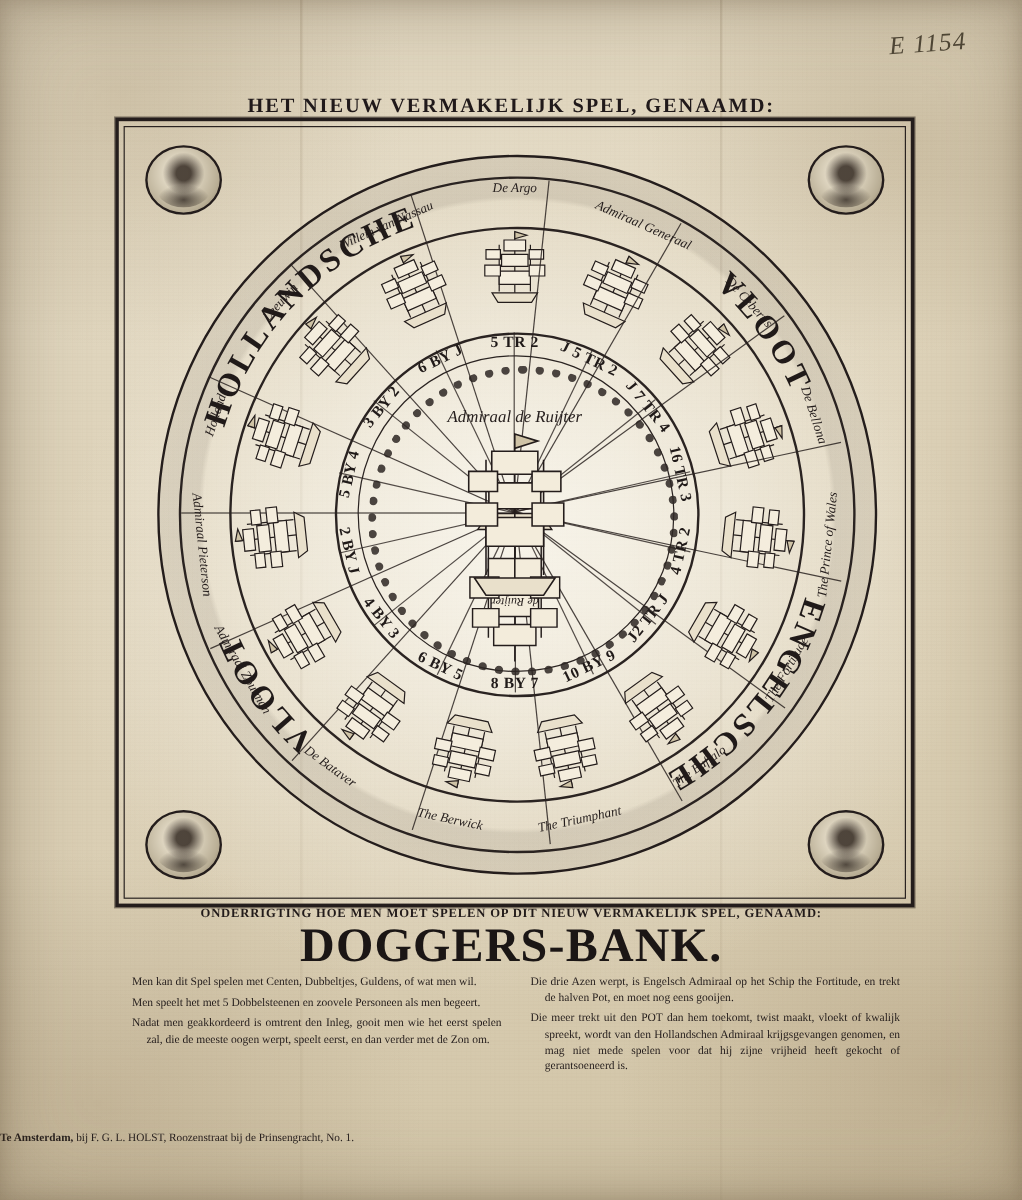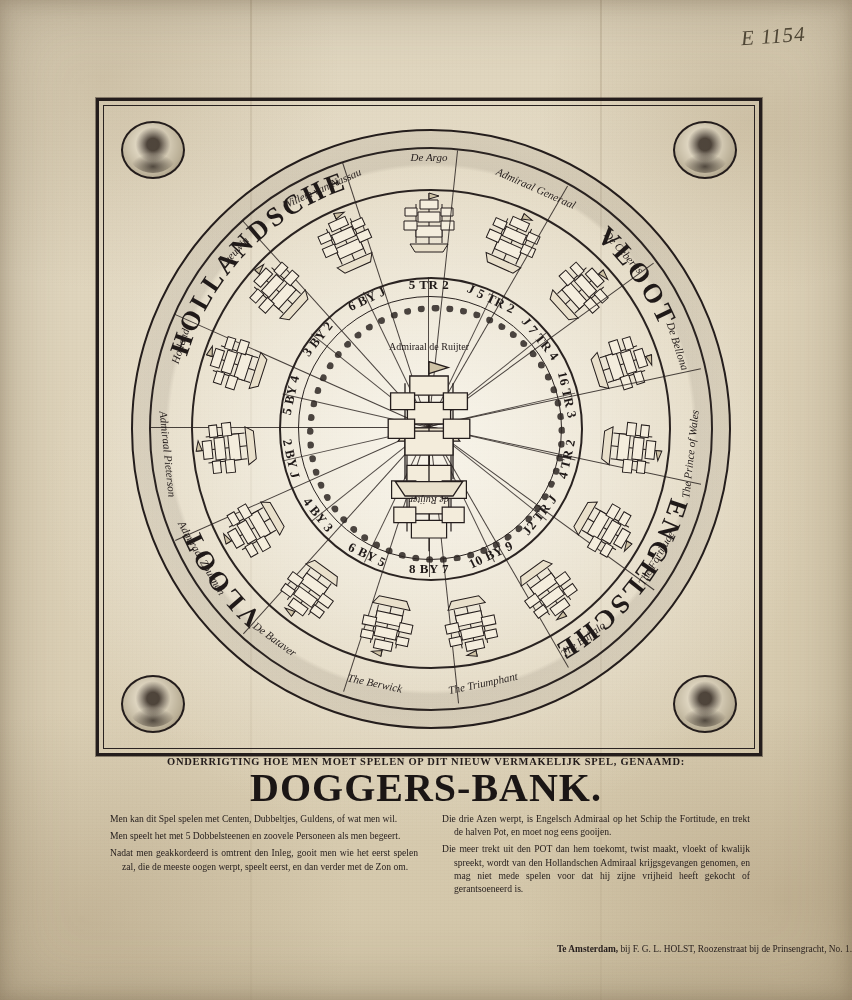--- a/index.html
+++ b/index.html
@@ -298,21 +298,22 @@
     margin-left: -55px;
     margin-top: -10px;
     z-index: 4;
   }
   .center-label {
     position: absolute;
     left: 50%;
     top: 50%;
     margin-top: -86px;
     transform: translateX(-50%);
-    font-size: 10px;
+    font-style: italic;
+    font-size: 14px;
     color: #241d1c;
     z-index: 7;
     white-space: nowrap;
   }
   .center-label-b {
     position: absolute;
     left: 50%;
     top: 50%;
     margin-top: 68px;
     transform: translateX(-50%) rotate(180deg);
@@ -364,21 +365,21 @@
     color: #241d1c;
     text-align: justify;
   }
   .col p { margin: 0 0 4px 0; text-indent: 0; }
   .col p .hang { display: block; padding-left: 12px; text-indent: -12px; }
   .imprint {
     position: absolute;
     left: 0;
     top: 944px;
     width: 852px;
-    text-align: right;
+    text-align: left;
     font-family: "Liberation Serif", serif;
     font-size: 9.4px;
     color: #241d1c;
   }
   .imprint b { font-weight: bold; }
   .fold {
     position: absolute;
     top: 0;
     bottom: 0;
     width: 2px;
@@ -390,20 +391,21 @@
 <body>
 
 <div id="sheet">
   <div class="paper"></div>
   <div class="paper-grain"></div>
   <div class="fold" style="left:250px;"></div>
   <div class="fold" style="left:600px;"></div>
 
   <div class="archive-no">E 1154</div>
 
+  <div class="top-title">HET NIEUW VERMAKELIJK SPEL, GENAAMD:</div>
 
   <div class="frame">
     <div class="frame-inner"></div>
 
     <div class="medallion med-tl"></div>
     <div class="medallion med-tr"></div>
     <div class="medallion med-bl"></div>
     <div class="medallion med-br"></div>
 
     <div class="ring-outer"></div>

